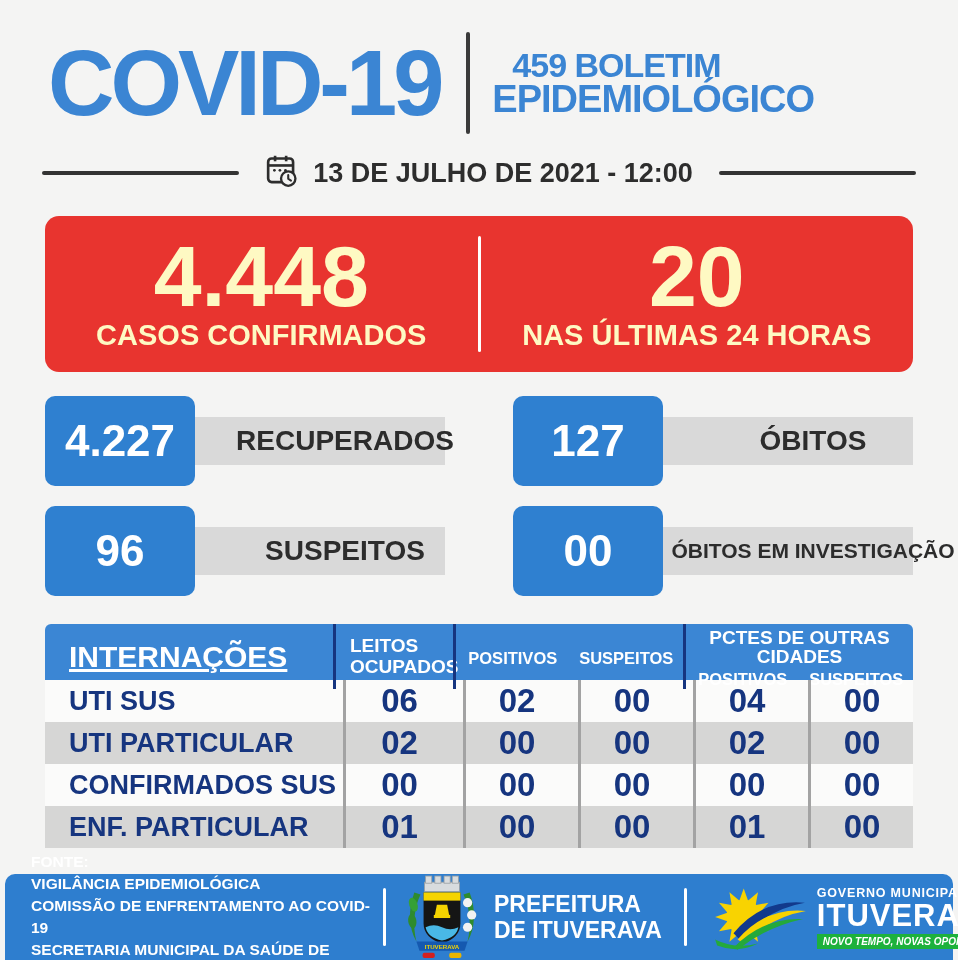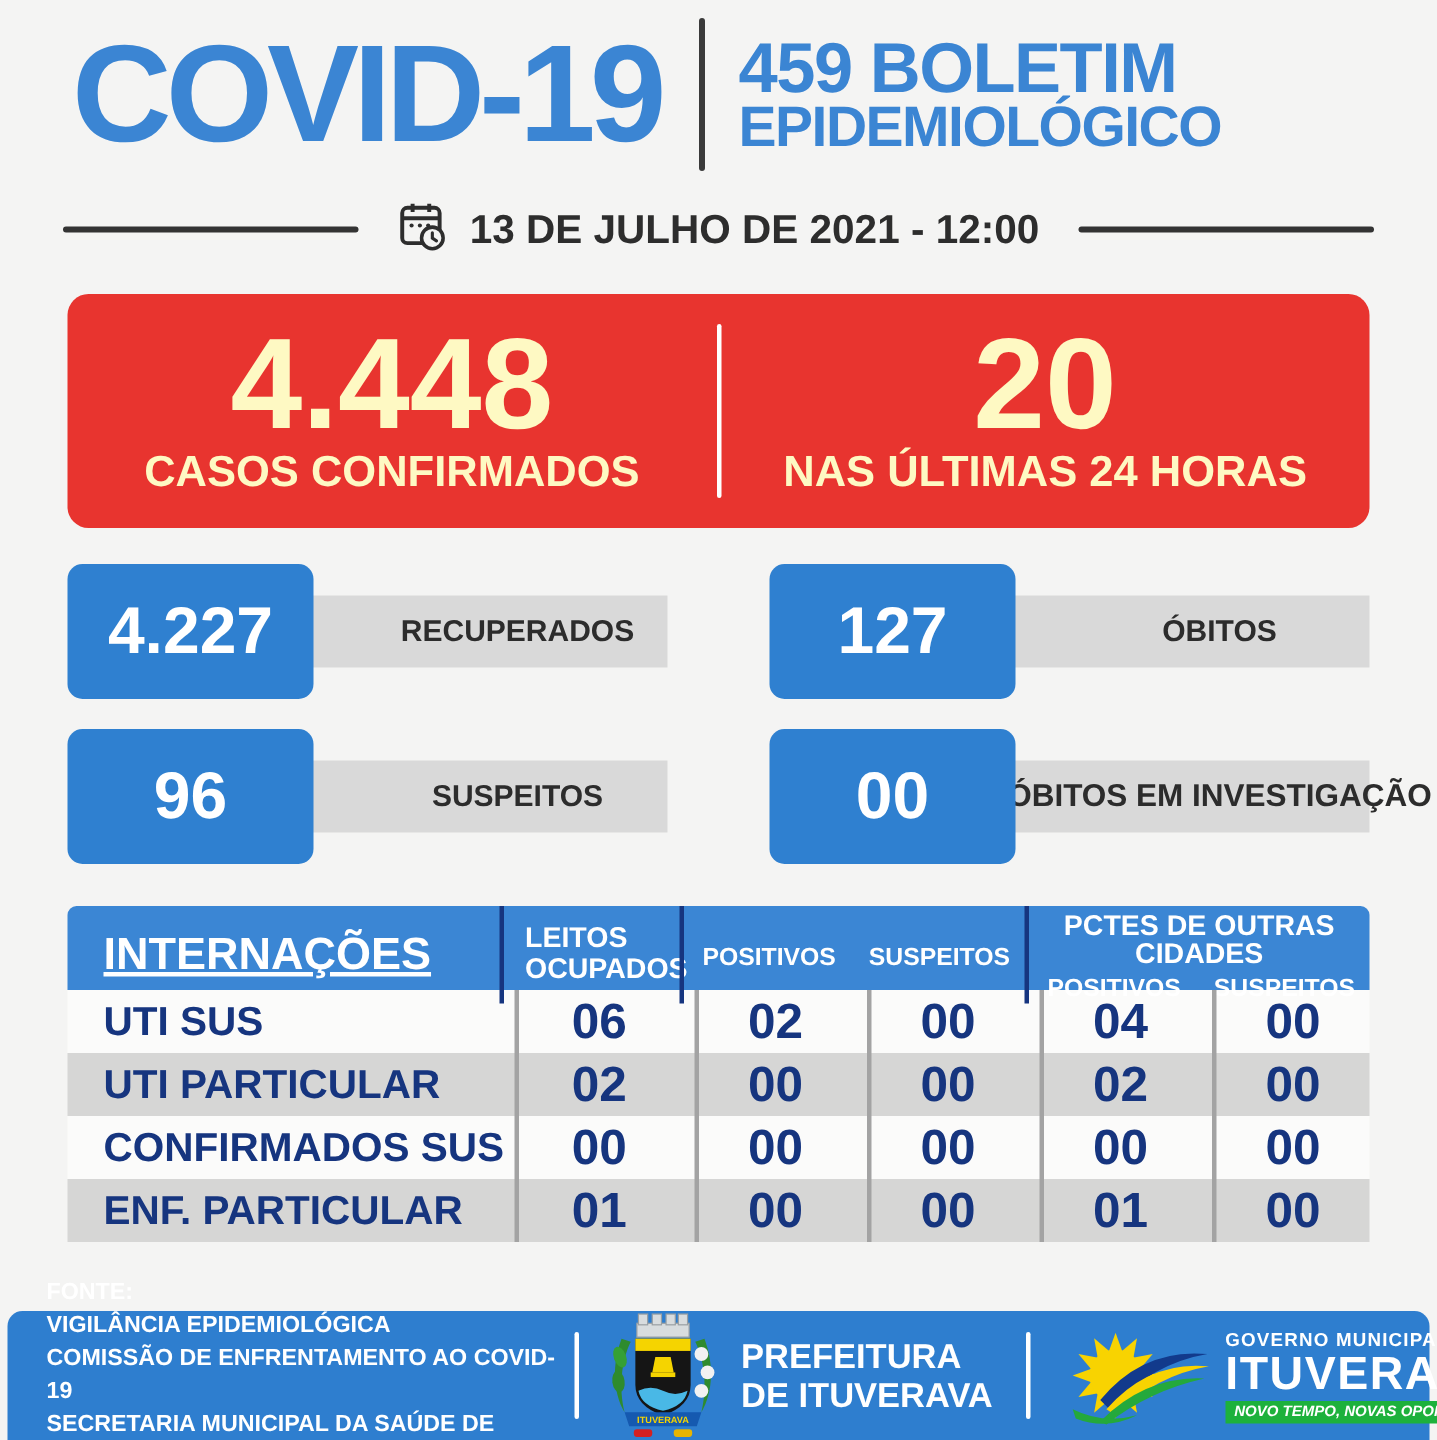--- a/index.html
+++ b/index.html
@@ -1,45 +1,45 @@
 <!DOCTYPE html>
 <html><head>
 <meta charset="utf-8">
 <style>
   html,body{margin:0;padding:0;}
   body{font-family:"Liberation Sans",sans-serif;background:#e9e9e9;}
   .page{width:958px;height:960px;position:relative;overflow:hidden;background:#f4f4f3;font-weight:bold;}
 
   
-  .header-row{display:flex;align-items:center;padding:12px 40px 0 48px;}
+  .header-row{display:flex;align-items:center;padding:32px 40px 0 48px;}
   .covid-title{color:#3b85d3;font-size:92px;letter-spacing:-4px;line-height:1;white-space:nowrap;}
   .v-rule{width:4px;height:102px;background:#3a3a3a;margin:0 22px 0 26px;border-radius:2px;flex:none;}
   .bulletin{color:#3b85d3;line-height:.95;}
-  .bulletin-l1{font-size:47px;letter-spacing:-1px;white-space:nowrap;}
+  .bulletin-l1{font-size:34px;letter-spacing:-1px;white-space:nowrap;margin-left:20px;}
   .bulletin-l2{font-size:38px;letter-spacing:-1px;white-space:nowrap;}
 
   .date-row{display:flex;align-items:center;margin:20px 42px 0 42px;height:38px;}
   .h-rule{height:4px;background:#333;flex:1;border-radius:2px;}
   .date-mid{display:flex;align-items:center;gap:14px;margin:0 26px;}
   .date-text{font-size:27px;color:#2d2d2d;letter-spacing:0;white-space:nowrap;text-align:center;}
 
   
   .red-banner{margin:24px 45px 0 45px;height:156px;background:#e8342f;border-radius:14px;display:flex;align-items:center;}
   .red-half{flex:1;display:flex;flex-direction:column;align-items:center;justify-content:center;color:#fef9c3;}
   .red-num{font-size:86px;line-height:.95;}
   .red-label{font-size:29px;margin-top:2px;white-space:nowrap;}
   .red-divider{width:3px;height:116px;background:#fff;border-radius:2px;flex:none;}
 
   
   .stats-grid{margin:24px 45px 0 45px;display:grid;grid-template-columns:1fr 1fr;column-gap:68px;row-gap:20px;}
   .stat{position:relative;height:90px;}
   .stat-bar{position:absolute;left:130px;right:0;top:21px;bottom:21px;background:#d9d9d9;display:flex;align-items:center;justify-content:center;padding-left:70px;}
-  .stat-label{color:#2c2c2c;font-size:20px;white-space:nowrap;}
+  .stat-label{color:#2c2c2c;font-size:28px;white-space:nowrap;}
   .stat-label.small{font-size:21px;}
-  .stat-box{position:absolute;left:0;top:0;width:164px;height:90px;background:#2f80d0;border-radius:10px;display:flex;align-items:center;justify-content:center;color:#fff;font-size:44px;}
+  .stat-box{position:absolute;left:0;top:0;width:150px;height:90px;background:#2f80d0;border-radius:10px;display:flex;align-items:center;justify-content:center;color:#fff;font-size:44px;}
 
   
   .table{margin:28px 45px 0 45px;width:868px;}
   .t-head{display:grid;grid-template-columns:288px 120px 230px 230px;background:#3b86d4;color:#fff;height:56px;border-radius:6px 6px 0 0;}
   .th-internacoes{display:flex;align-items:center;padding-left:24px;font-size:30px;letter-spacing:0;text-decoration:underline;}
   .th-leitos{border-left:3px solid #16357f;display:flex;flex-direction:column;align-items:flex-start;justify-content:center;padding-left:14px;font-size:19px;line-height:1.08;}
   .th-group{border-left:3px solid #16357f;display:flex;flex-direction:column;justify-content:center;}
   .th-group-title{text-align:center;font-size:19px;line-height:1;margin-top:4px;}
   .th-subrow{display:flex;margin-top:4px;}
   .th-sub{flex:1;text-align:center;font-size:16.5px;}

